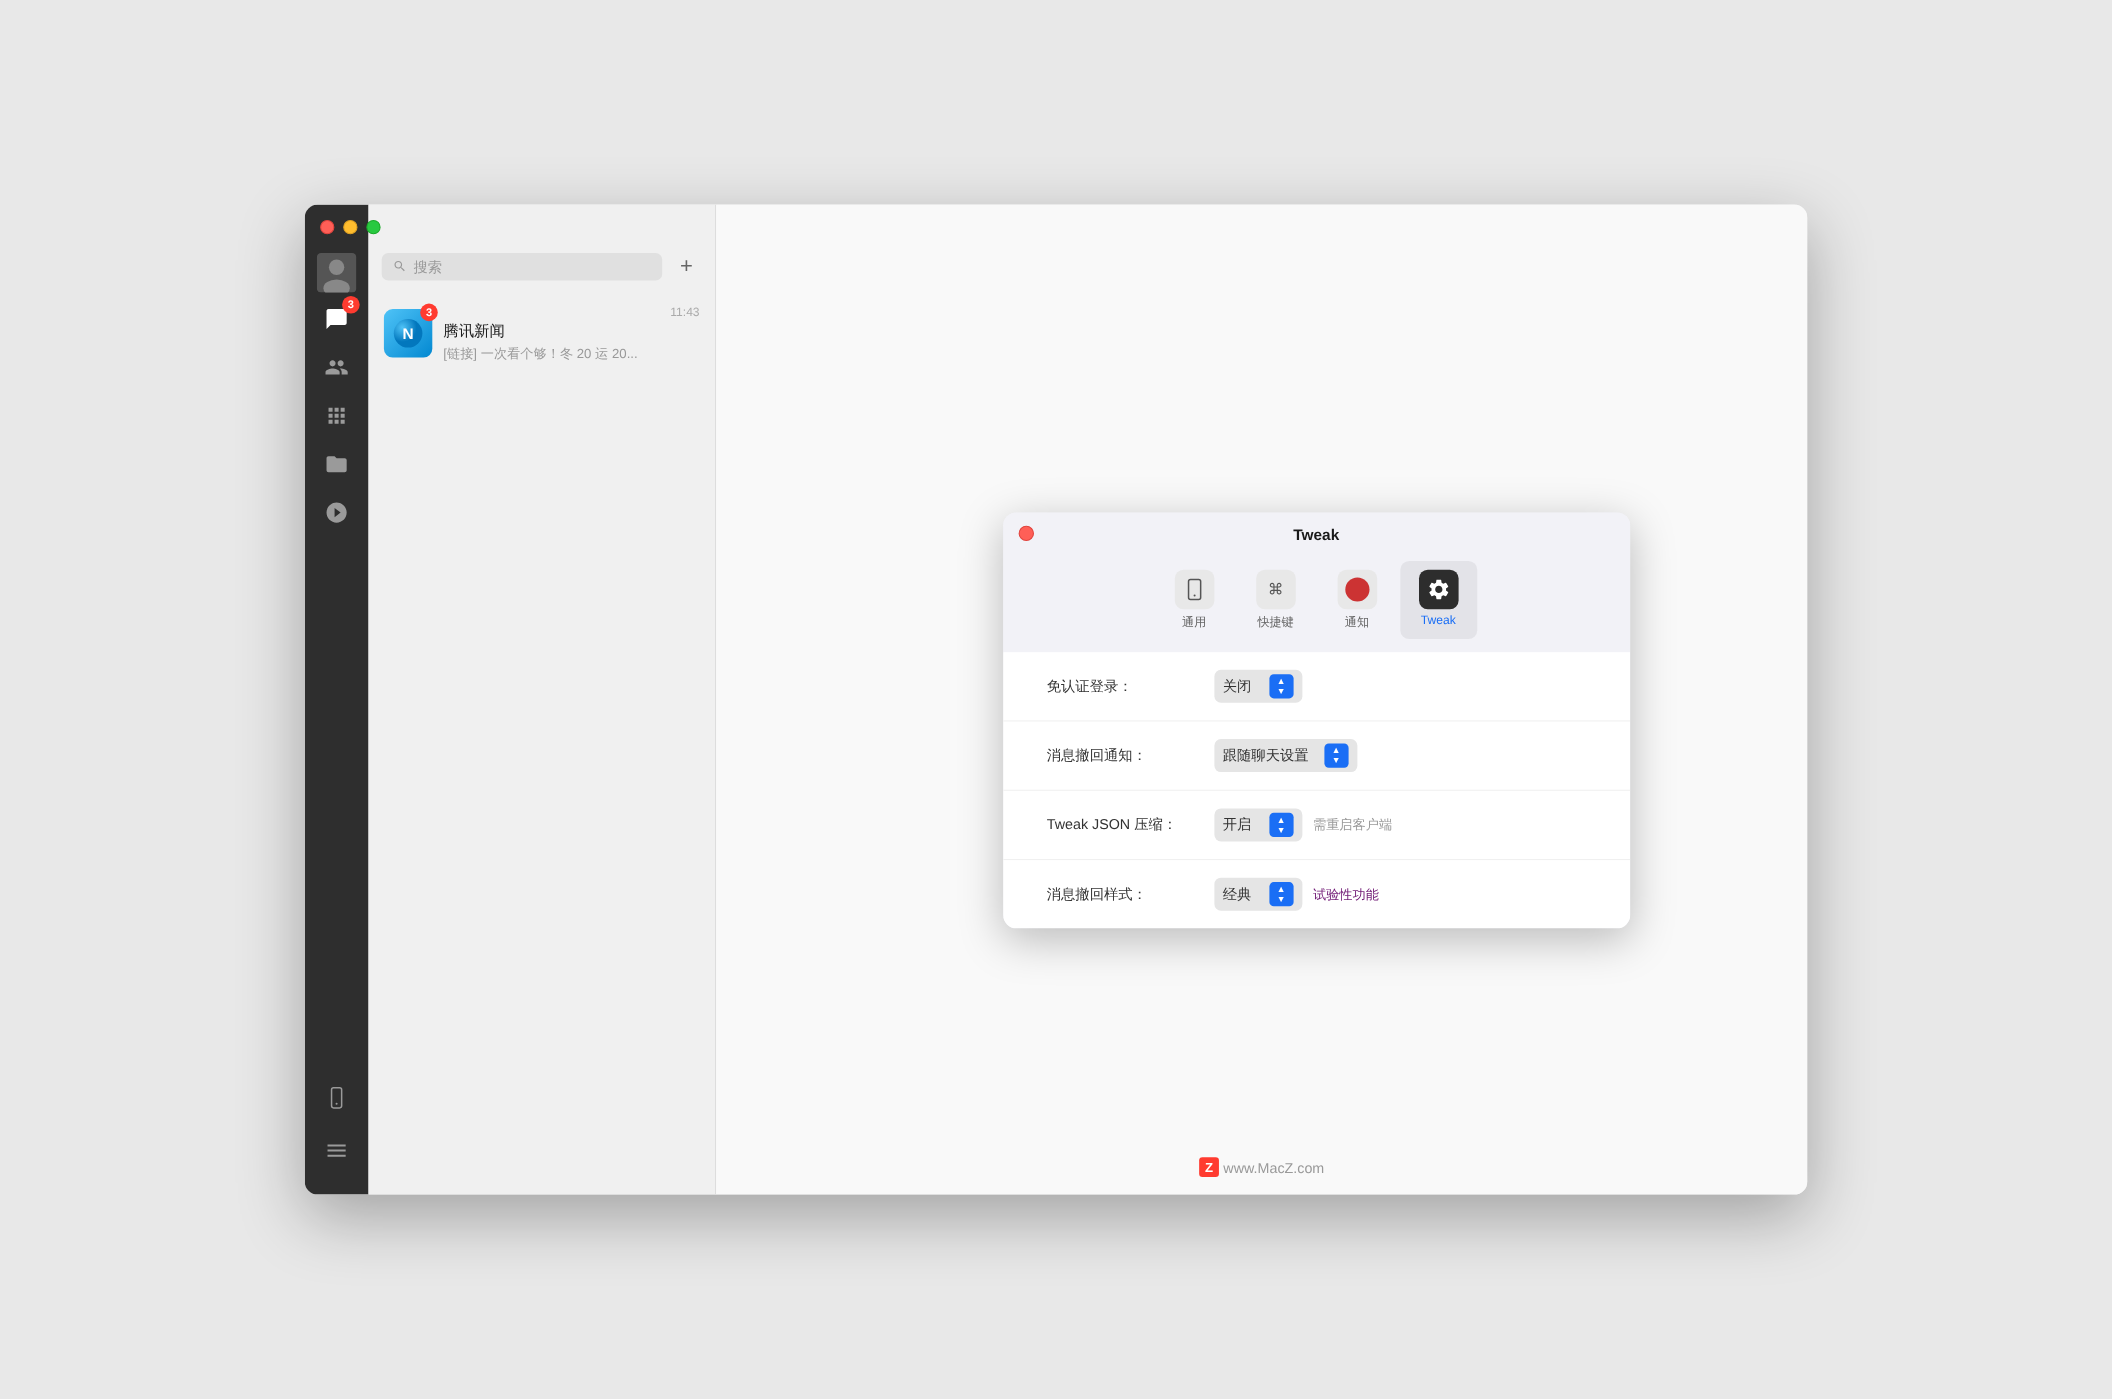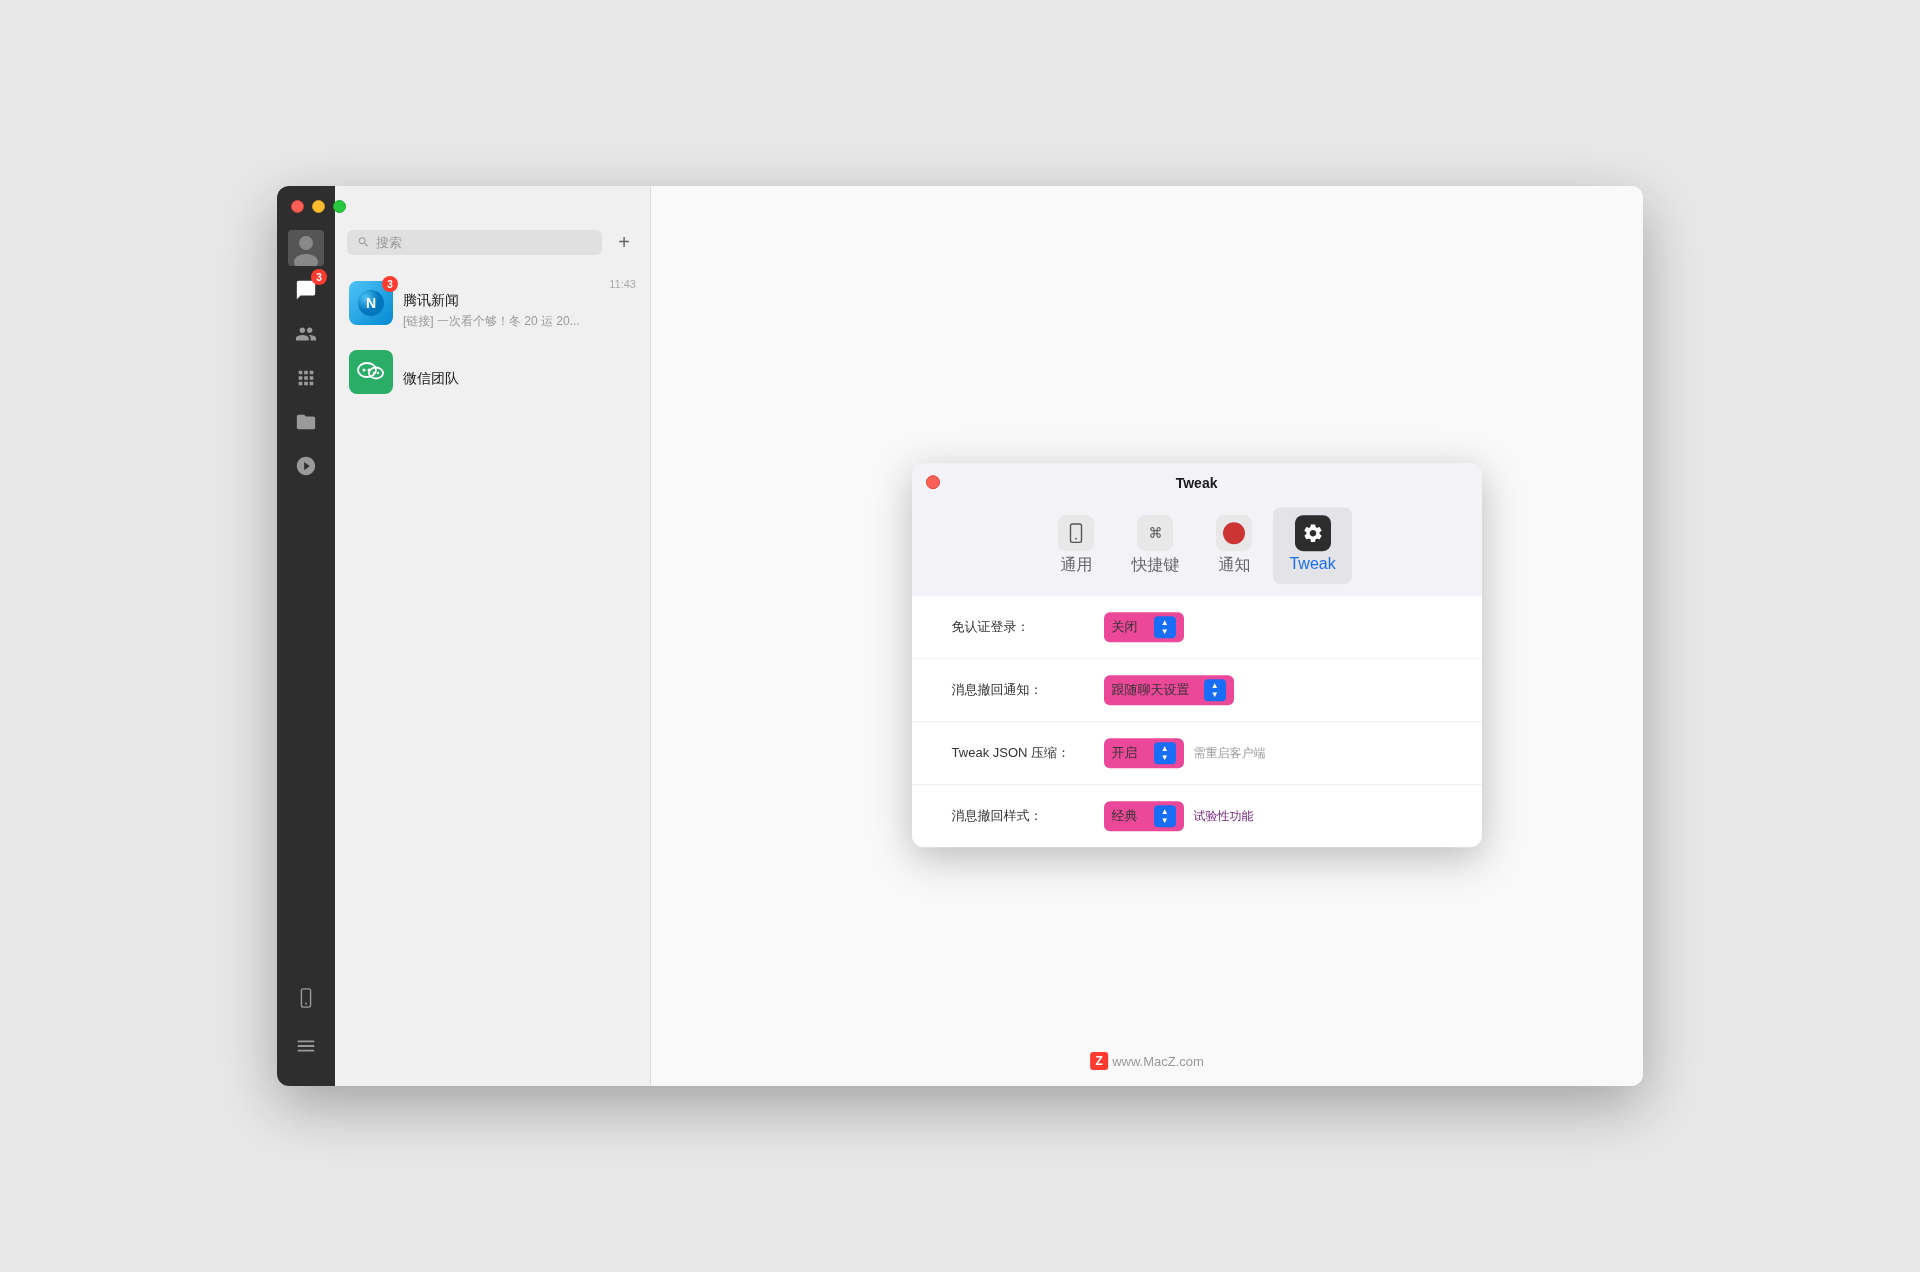--- a/index.html
+++ b/index.html
@@ -279,21 +279,21 @@
       align-items: center;
       justify-content: center;
       font-size: 18px;
     }
     .tab-icon-general { background: #e8e8e8; }
     .tab-icon-shortcut { background: #e8e8e8; }
     .tab-icon-notify { background: #e8e8e8; }
     .tab-icon-tweak { background: #2d2d2d; color: white; }
 
     .dialog-tab-label {
-      font-size: 16px;
+      font-size: 11px;
       color: #666;
     }
     .dialog-tab.active .dialog-tab-label { color: #1a6ef5; }
 
     .dialog-body {
       background: white;
       padding: 0;
     }
 
     .setting-row {
@@ -314,21 +314,21 @@
 
     .setting-control {
       display: flex;
       align-items: center;
       gap: 10px;
     }
 
     .select-control {
       display: flex;
       align-items: center;
-      background: #ec4899;
+      background: #e5e5e5;
       border-radius: 6px;
       padding: 4px 8px;
       gap: 6px;
       font-size: 13px;
       color: #333;
       cursor: pointer;
       min-width: 80px;
       justify-content: space-between;
     }
 
@@ -516,37 +516,20 @@
         </div>
         <span class="chat-avatar-badge">3</span>
       </div>
       <div class="chat-info">
         <div class="chat-name">腾讯新闻</div>
         <div class="chat-preview">[链接] 一次看个够！冬 20 运 20...</div>
       </div>
       <div class="chat-time">11:43</div>
     </div>
 
-    <div class="chat-item">
-      <div style="position:relative; flex-shrink:0;">
-        <div class="wechat-team-icon">
-          <svg width="28" height="24" viewBox="0 0 28 24" fill="white">
-            <ellipse cx="10" cy="10" rx="9" ry="7" fill="none" stroke="white" stroke-width="1.8"></ellipse>
-            <circle cx="7" cy="10" r="1.5" fill="white"></circle>
-            <circle cx="12" cy="10" r="1.5" fill="white"></circle>
-            <ellipse cx="19" cy="13" rx="7" ry="5.5" fill="none" stroke="white" stroke-width="1.8"></ellipse>
-            <circle cx="17" cy="13" r="1.2" fill="white"></circle>
-            <circle cx="21" cy="13" r="1.2" fill="white"></circle>
-          </svg>
-        </div>
-      </div>
-      <div class="chat-info">
-        <div class="chat-name">微信团队</div>
-      </div>
-    </div>
   </div>
 
   <div class="main-content">
 
     <div class="tweak-dialog">
 
       <div class="dialog-titlebar">
         <div class="dialog-close-btn"></div>
         <span class="dialog-title">Tweak</span>
       </div>

